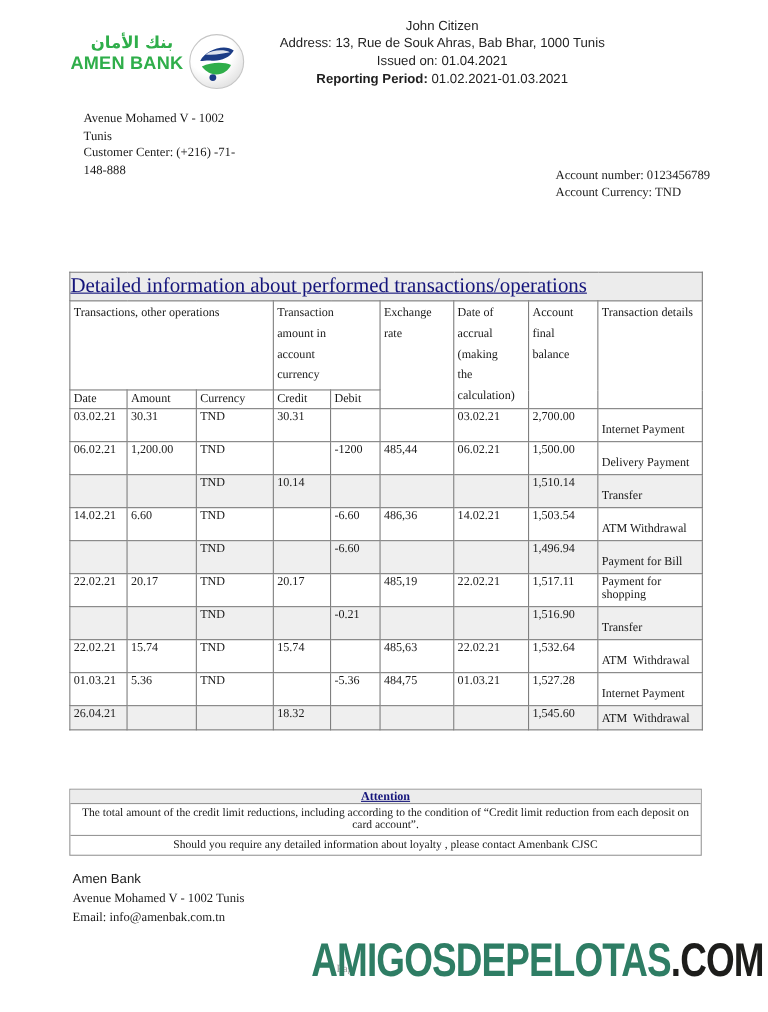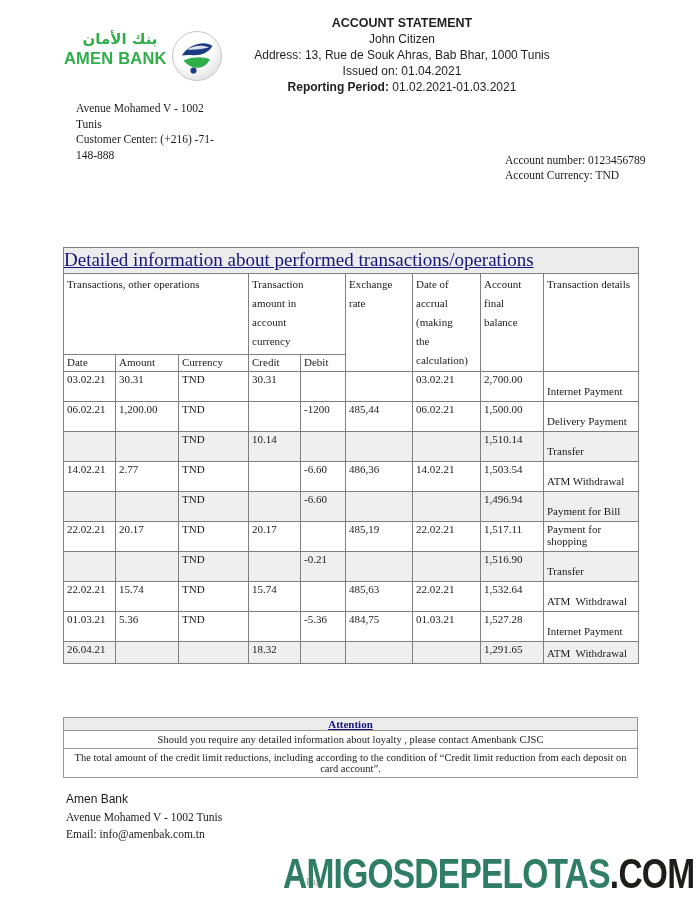--- a/index.html
+++ b/index.html
@@ -86,21 +86,20 @@
       <svg width="48" height="48" viewBox="0 0 48 48">
         <path d="M9 23.5 C 14 13.5, 31 7.5, 39.5 14 C 36 20.5, 27.5 23.8, 19.5 23.2 C 15.5 22.8, 11.5 23.6, 9 23.5 Z" fill="#1c3c86"></path>
         <path d="M14 17.5 C 20 13.5, 30 12.5, 36 15.5 C 30 16.5, 22 18.5, 14 17.5 Z" fill="#ffffff" opacity="0.85"></path>
         <path d="M10.5 28.5 C 19 24.2, 31.5 24.3, 37 27.2 C 33 36, 20 40.5, 10.5 28.5 Z" fill="#2fae4a"></path>
         <circle cx="20.5" cy="38.5" r="3.1" fill="#1c3c86"></circle>
       </svg>
     </div>
   </div>
 
   <div class="stmt-header">
-    <div class="stmt-title">ACCOUNT STATEMENT</div>
     <div>John Citizen</div>
     <div>Address: 13, Rue de Souk Ahras, Bab Bhar, 1000 Tunis</div>
     <div>Issued on: 01.04.2021</div>
     <div><span class="bold">Reporting Period:</span><span> 01.02.2021-01.03.2021</span></div>
   </div>
 
   <div class="bank-contact">
     <div>Avenue Mohamed V - 1002</div>
     <div>Tunis</div>
     <div>Customer Center: (+216) -71-</div>
@@ -173,21 +172,21 @@
             <td class="c-curr">TND</td>
             <td class="c-center">10.14</td>
             <td class="c-center"></td>
             <td class="c-center"></td>
             <td class="c-center"></td>
             <td class="c-balance">1,510.14</td>
             <td class="c-details">Transfer</td>
           </tr>
           <tr class="data-row">
             <td class="c-date">14.02.21</td>
-            <td class="c-amount">2.77</td>
+            <td class="c-amount">6.60</td>
             <td class="c-curr">TND</td>
             <td class="c-center"></td>
             <td class="c-center">-6.60</td>
             <td class="c-center">486,36</td>
             <td class="c-center">14.02.21</td>
             <td class="c-balance">1,503.54</td>
             <td class="c-details">ATM Withdrawal</td>
           </tr>
           <tr class="data-row shaded">
             <td class="c-date"></td>
@@ -245,31 +244,31 @@
             <td class="c-details">Internet Payment</td>
           </tr>
           <tr class="data-row shaded">
             <td class="c-date">26.04.21</td>
             <td class="c-amount"></td>
             <td class="c-curr"></td>
             <td class="c-center">18.32</td>
             <td class="c-center"></td>
             <td class="c-center"></td>
             <td class="c-center"></td>
-            <td class="c-balance">1,291.65</td>
+            <td class="c-balance">1,545.60</td>
             <td class="c-details">ATM  Withdrawal</td>
           </tr>
         </tbody>
     </table>
   </div>
 
   <div class="attention">
     <div class="attn-title">Attention</div>
+    <div class="attn-row">The total amount of the credit limit reductions, including according to the condition of “Credit limit reduction from each deposit on card account”.</div>
     <div class="attn-row">Should you require any detailed information about loyalty , please contact Amenbank CJSC</div>
-    <div class="attn-row">The total amount of the credit limit reductions, including according to the condition of “Credit limit reduction from each deposit on card account”.</div>
   </div>
 
   <div class="footer">
     <div class="f-sans">Amen Bank</div>
     <div class="f-serif">Avenue Mohamed V - 1002 Tunis</div>
     <div class="f-serif">Email: info@amenbak.com.tn</div>
   </div>
 
   <div class="page-num">Pag</div>
 

